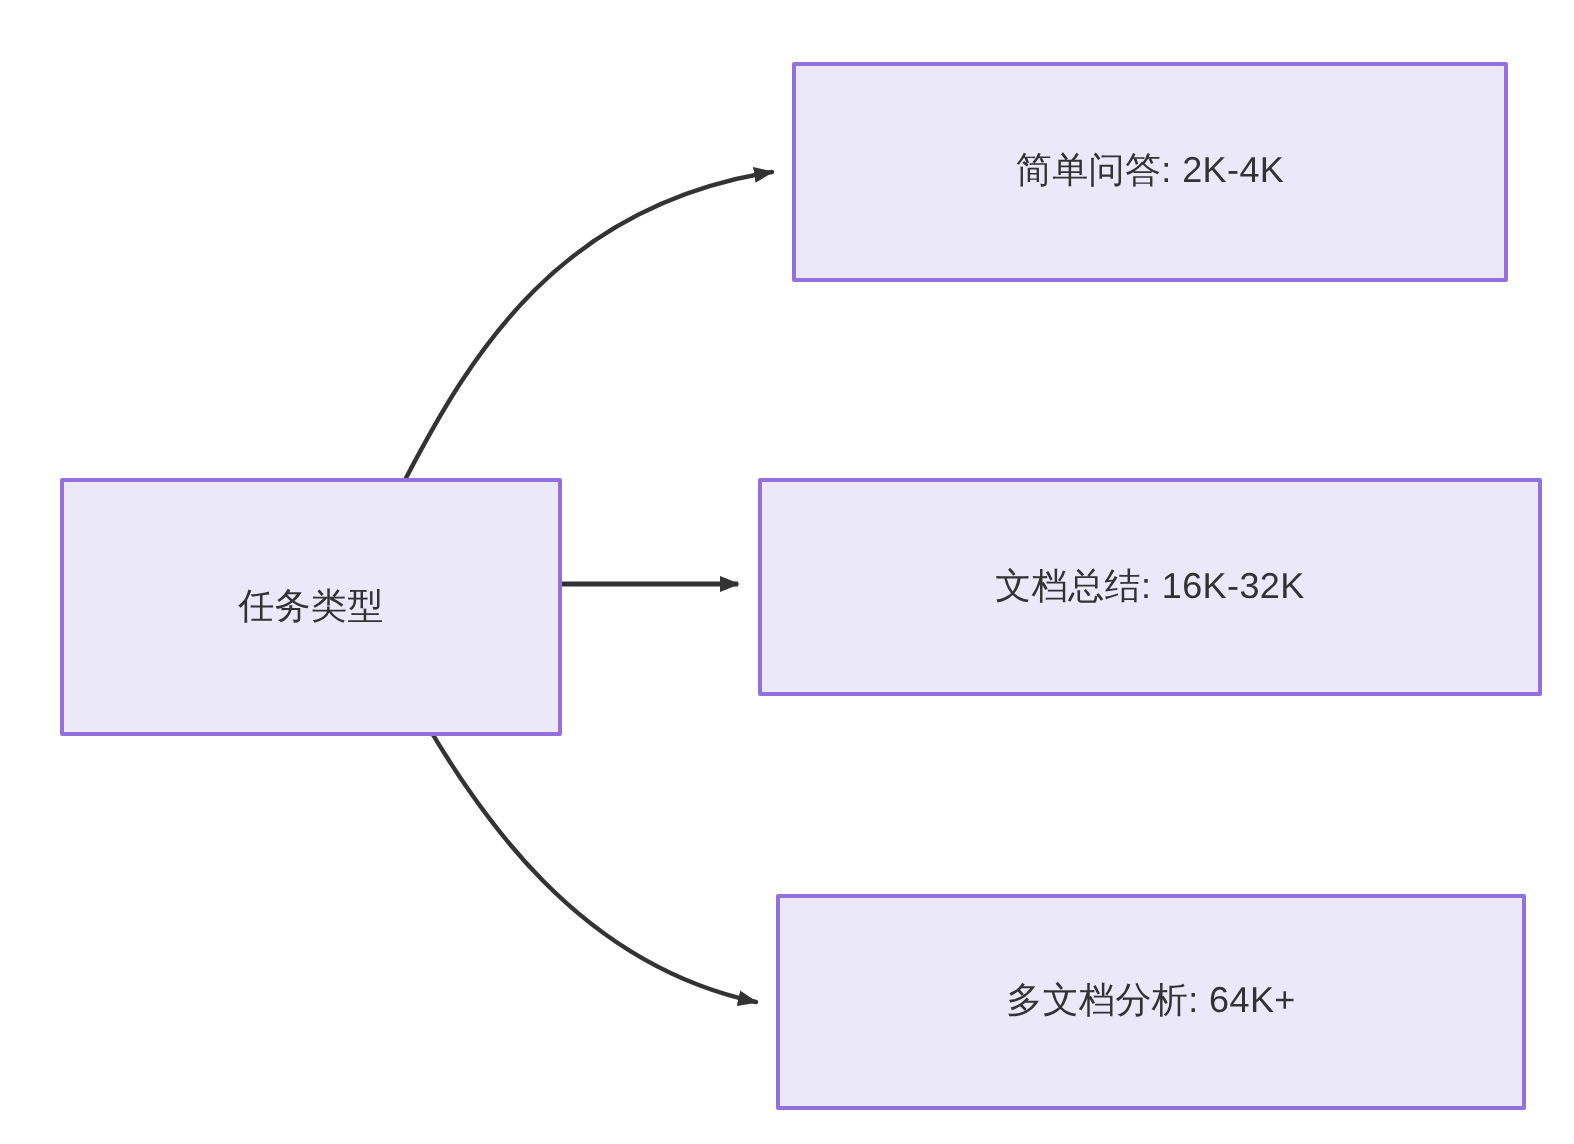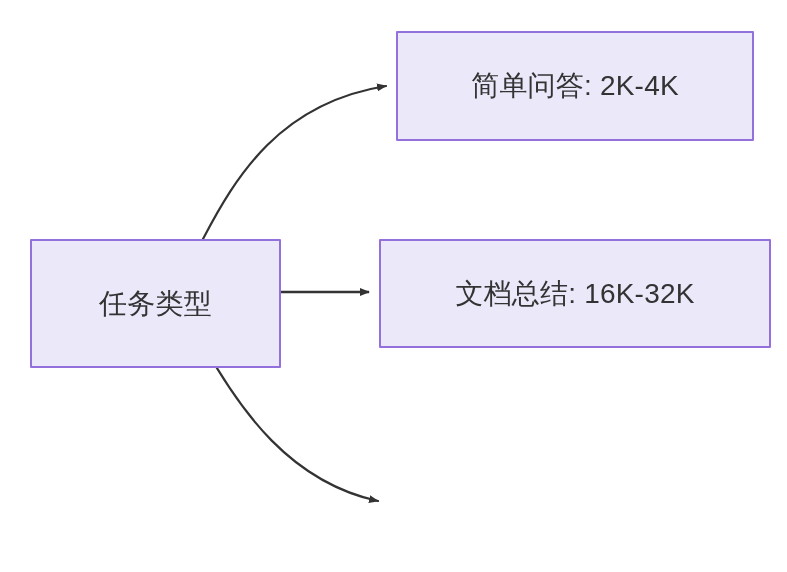--- a/index.html
+++ b/index.html
@@ -32,21 +32,21 @@
     background: #ebe8fa;
     border: 2px solid #9370db;
     border-radius: 1px;
     display: flex;
     align-items: center;
     justify-content: center;
     text-align: center;
   }
   .flow-node .node-label {
     color: #333333;
-    font-size: 28px;
+    font-size: 18px;
     line-height: 1.2;
     font-weight: 400;
     letter-spacing: 0.2px;
     white-space: nowrap;
   }
   
   #node-root      { left: 30px;  top: 239px; width: 251px; height: 129px; }
   #node-simple-qa { left: 396px; top: 31px;  width: 358px; height: 110px; }
   #node-doc-sum   { left: 379px; top: 239px; width: 392px; height: 109px; }
   #node-multi-doc { left: 388px; top: 447px; width: 375px; height: 108px; }
@@ -75,14 +75,17 @@
   </div>
 
   <div class="flow-node" id="node-simple-qa">
     <span class="node-label">简单问答: 2K-4K</span>
   </div>
 
   <div class="flow-node" id="node-doc-sum">
     <span class="node-label">文档总结: 16K-32K</span>
   </div>
 
+  <div class="flow-node" id="node-multi-doc">
+    <span class="node-label">多文档分析: 64K+</span>
+  </div>
 
 </div>
 
 </body></html>

